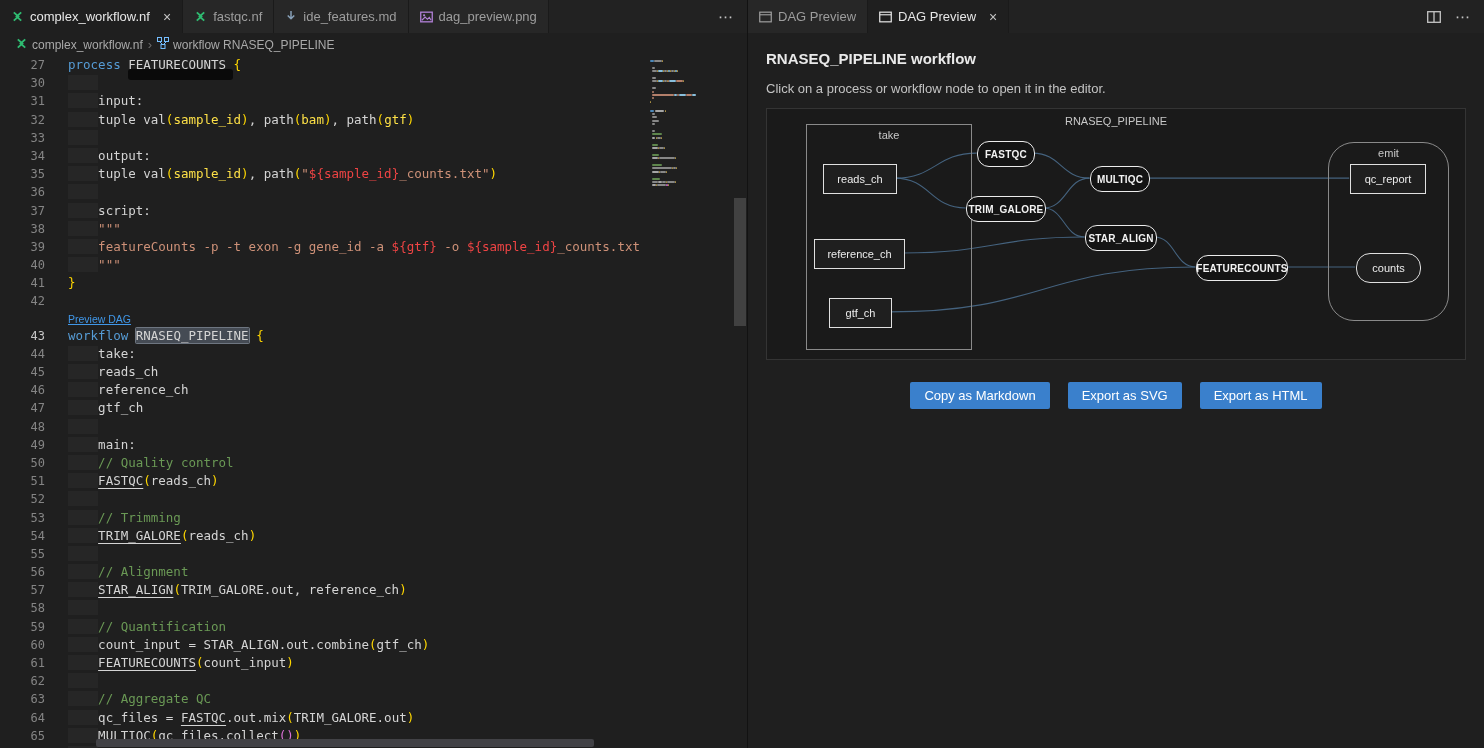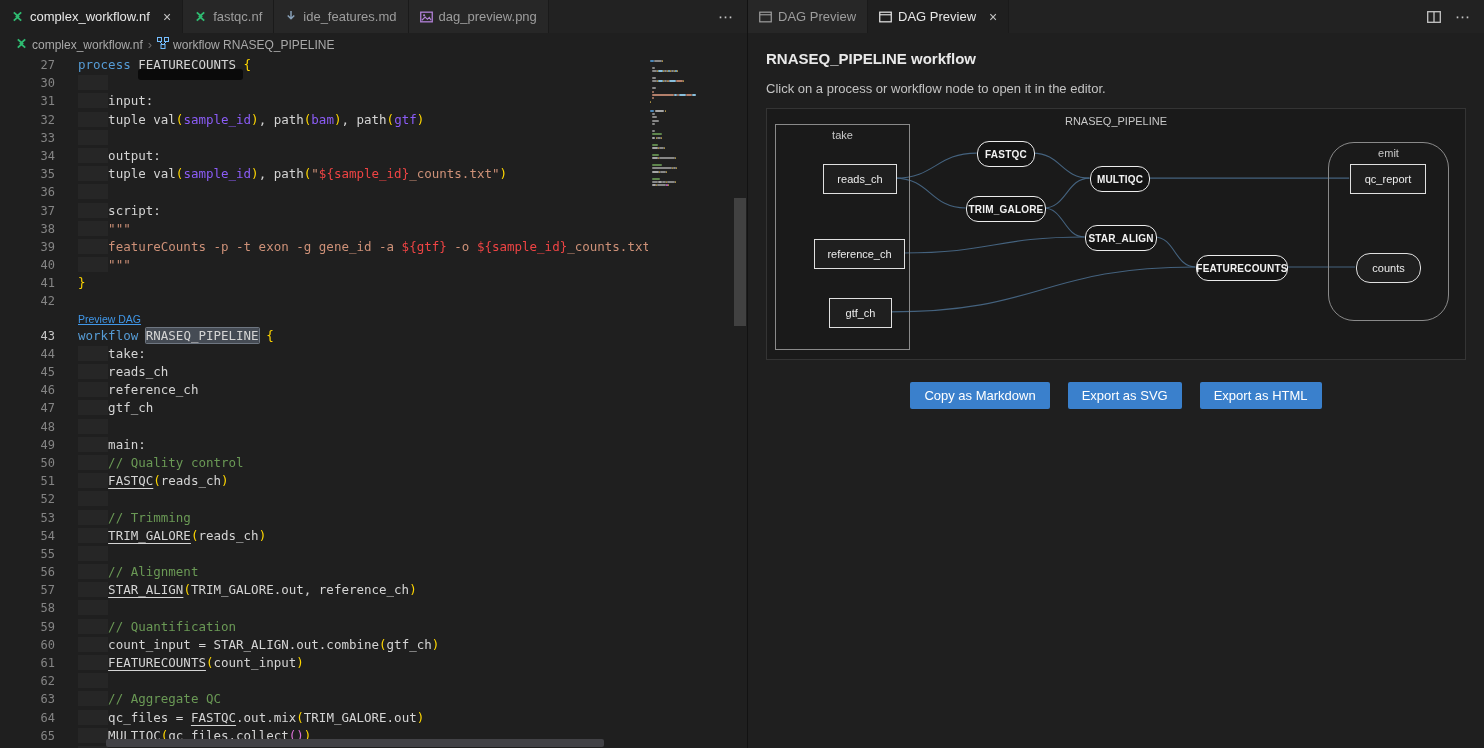--- a/index.html
+++ b/index.html
@@ -17,28 +17,28 @@
   .tab .close{margin-left:7px;color:#c5c5c5;font-size:14px;line-height:1;}
   .tab-actions{margin-left:auto;display:flex;align-items:center;gap:14px;padding:0 14px;color:#c5c5c5;font-size:15px;}
   .tab-actions .ico{display:flex;align-items:center;color:#c5c5c5;cursor:pointer;}
 
   
   .breadcrumbs{height:23px;display:flex;align-items:center;gap:5px;padding:0 10px 0 15px;font-size:12px;color:#a9a9a9;background:#1f1f1f;}
   .breadcrumbs .crumb{display:flex;align-items:center;gap:4px;cursor:pointer;}
   .breadcrumbs .sep{color:#6a6a6a;font-size:13px;}
 
   
-  .editor{position:absolute;top:56px;left:0;right:0;bottom:0;overflow:hidden;background:#1f1f1f;margin-left:10px;}
+  .editor{position:absolute;top:56px;left:0;right:0;bottom:0;overflow:hidden;background:#1f1f1f;}
   .code-lines{position:absolute;left:0;top:0;right:99px;bottom:0;overflow:hidden;}
   .code-row{display:flex;height:18.2px;line-height:18.2px;font-family:"DejaVu Sans Mono",monospace;font-size:12.5px;white-space:pre;color:#d4d4d4;}
   .ln{width:45px;text-align:right;flex:none;color:#858585;font-size:12px;}
   .ln.cur{color:#c6c6c6;}
   .txt{padding-left:23px;}
   .k{color:#569cd6;} .s{color:#ce9178;} .i{color:#ef4444;} .c{color:#6a9955;}
-  .y{color:#ffd700;} .y2{color:#da70d6;} .a{color:#8b5cf6;}
+  .y{color:#ffd700;} .y2{color:#da70d6;} .a{color:#fde047;}
   .u{text-decoration:underline;text-underline-offset:3px;}
   .w{background:#454b54;box-shadow:0 0 0 1px #6e7681;border-radius:1px;}
   .ib{background:#262626;}
   .lens-row{height:16px;line-height:16px;padding-left:68px;font-size:10.5px;color:#4097e8;cursor:pointer;font-family:"Liberation Sans",sans-serif;text-decoration:underline;}
   .inline-pill{position:absolute;left:128px;top:13px;width:105px;height:11px;background:#0a0a0a;border-radius:3px;}
 
   
   .minimap{position:absolute;top:0;right:14px;width:85px;bottom:0;overflow:hidden;cursor:pointer;}
   .mm-bar{position:absolute;height:2px;border-radius:1px;opacity:.85;}
   .vsb{position:absolute;right:0;top:0;width:14px;bottom:0;}
@@ -309,21 +309,21 @@
             <path d="M266 44 C 294.5 44, 294.5 69, 323 69"></path>
             <path d="M277 99 C 300 99, 300 69, 323 69"></path>
             <path d="M277 99 C 297.5 99, 297.5 128, 318 128"></path>
             <path d="M136 144 C 227 144, 227 128, 318 128"></path>
             <path d="M388 128 C 408.5 128, 408.5 158, 429 158"></path>
             <path d="M123 203 C 276 203, 276 158, 429 158"></path>
             <path d="M381 69 C 482 69, 482 69, 583 69"></path>
             <path d="M519 158 C 554 158, 554 158, 589 158"></path>
           </svg>
           <div class="dag-title">RNASEQ_PIPELINE</div>
-          <div class="dag-group" style="left: 8px; top: 15px; width: 133px; height: 224px;">
+          <div class="dag-group" style="left: 39px; top: 15px; width: 133px; height: 224px; padding-left: 31px;">
             <div class="dag-group-label">take</div>
           </div>
           <div class="dag-group" style="left: 561px; top: 33px; width: 119px; height: 177px; border-radius: 26px;">
             <div class="dag-group-label">emit</div>
           </div>
           <div class="dag-io" style="left: 56px; top: 55px; width: 72px; height: 28px;">reads_ch</div>
           <div class="dag-io" style="left: 47px; top: 130px; width: 89px; height: 28px;">reference_ch</div>
           <div class="dag-io" style="left: 62px; top: 189px; width: 61px; height: 28px;">gtf_ch</div>
           <div class="dag-io" style="left: 583px; top: 55px; width: 74px; height: 28px;">qc_report</div>
           <div class="dag-io" style="left: 589px; top: 144px; width: 63px; height: 28px; border-radius: 14px;">counts</div>

